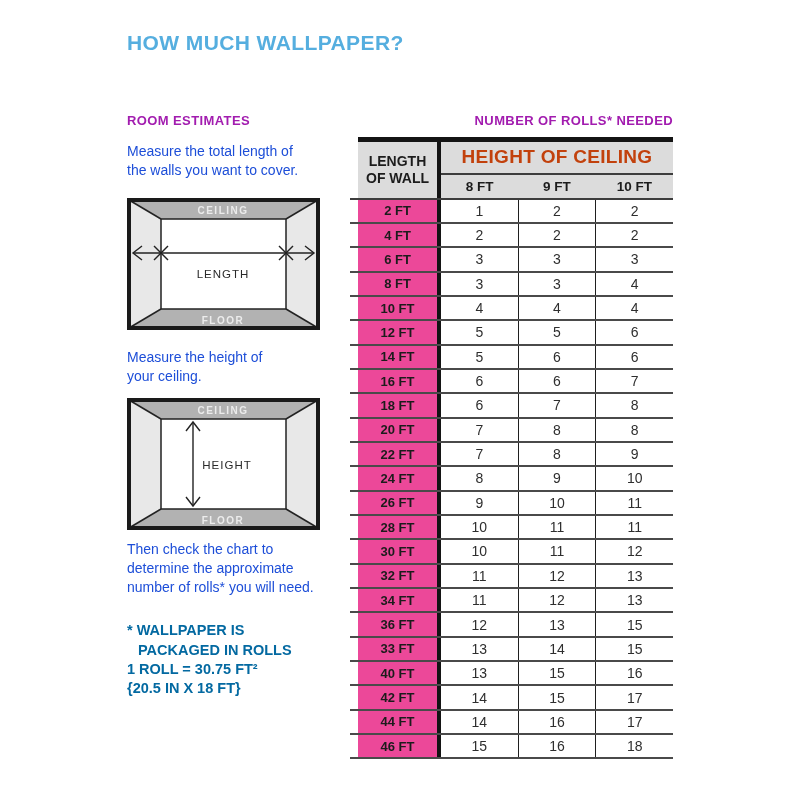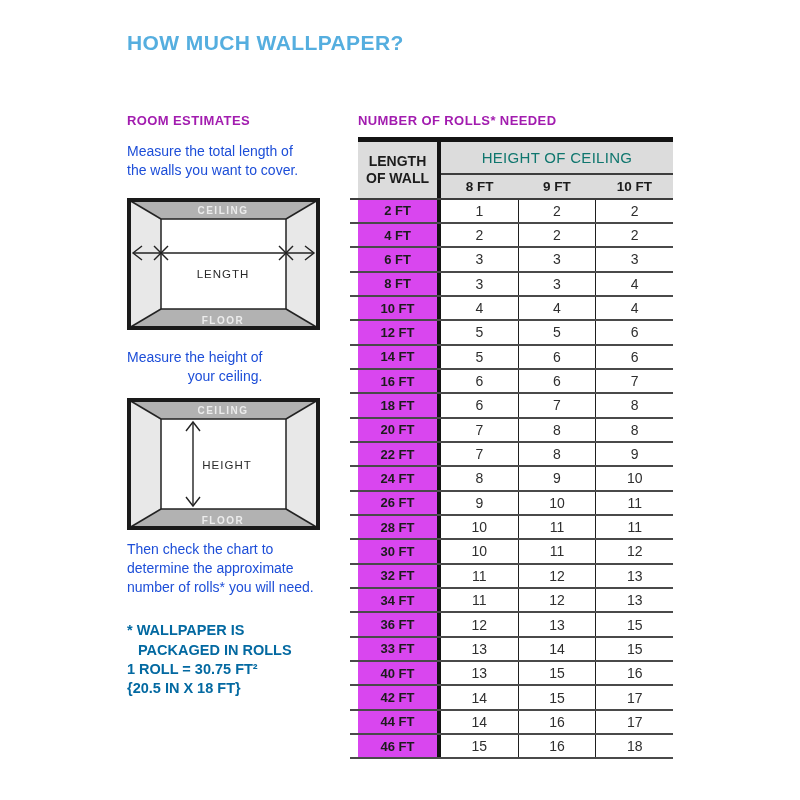--- a/index.html
+++ b/index.html
@@ -2,51 +2,51 @@
 <html><head>
 <meta charset="utf-8">
 <style>
   html,body{margin:0;padding:0;background:#fff;}
   .page{position:relative;width:800px;height:800px;background:#ffffff;overflow:hidden;
         font-family:"Liberation Sans","DejaVu Sans",sans-serif;padding-left:20px;}
   .title{position:absolute;left:127px;top:31px;font-size:21px;font-weight:bold;
          color:#55aedf;letter-spacing:.4px;}
   .sec-head{font-size:13px;font-weight:bold;color:#a21caf;letter-spacing:.4px;}
   #room-head{position:absolute;left:127px;top:113px;}
-  #table-head{position:absolute;left:358px;top:113px;width:315px;text-align:left;}
+  #table-head{position:absolute;left:358px;top:113px;width:315px;text-align:right;}
   .step{position:absolute;left:127px;font-size:14px;line-height:19px;color:#1d4ed8;
         white-space:pre-line;}
   #step1{top:142px;}
-  #step2{top:348px;text-align:right;}
+  #step2{top:348px;}
   #step3{top:540px;}
   .fnote{position:absolute;left:127px;font-size:14.5px;font-weight:bold;color:#0369a1;
          line-height:20px;white-space:pre-line;}
   #fn1{top:620px;padding-left:11px;text-indent:-11px;}
   #fn2{top:660px;line-height:19px;}
   .diagram{position:absolute;left:127px;}
   #diag1{top:198px;}
   #diag2{top:398px;}
   .diag-room-label{font-size:10px;letter-spacing:1.5px;fill:#ececec;font-weight:bold;}
   .diag-measure-label{font-size:11.5px;letter-spacing:1px;fill:#2a2a2a;}
   
   .tbl{position:absolute;left:350px;top:137px;width:323px;}
   .tbl-top{height:4.5px;background:#141414;margin-left:8px;}
   .thead{display:flex;padding-left:8px;border-bottom:2.5px solid #3d3d3d;}
   .wallhdr{width:79px;background:#dcdcdc;border-right:4.5px solid #141414;
            display:flex;align-items:center;justify-content:center;text-align:center;
            font-size:14px;font-weight:bold;color:#1c1c1c;white-space:pre-line;line-height:17px;}
   .hdr-right{flex:1;display:flex;flex-direction:column;}
   .hdr-ceiling{height:31px;background:#dcdcdc;border-bottom:2px solid #3d3d3d;
                display:flex;align-items:center;justify-content:center;
-               font-size:15px;font-weight:normal;color:#0f766e;letter-spacing:.3px;}
+               font-size:19px;font-weight:bold;color:#c2410c;letter-spacing:.3px;}
   .hdr-fts{height:23px;display:flex;background:#dcdcdc;}
   .hdr-ft{flex:1;display:flex;align-items:center;justify-content:center;
           font-size:13.5px;font-weight:bold;color:#1c1c1c;}
   .trow{display:flex;height:22.35px;border-bottom:2px solid #4a4a4a;padding-left:8px;}
-  .cell-wall{width:79px;background:#d946ef;border-right:4.5px solid #141414;
+  .cell-wall{width:79px;background:#ec4899;border-right:4.5px solid #141414;
              display:flex;align-items:center;justify-content:center;
              font-size:13px;font-weight:bold;color:#1c1c1c;}
   .cell-val{flex:1;display:flex;align-items:center;justify-content:center;
             font-size:14px;color:#2e2e2e;border-right:1.5px solid #1f1f1f;}
   .cell-val:last-child{border-right:none;}
 </style>
 </head>
 <body>
 
 <div class="page">

